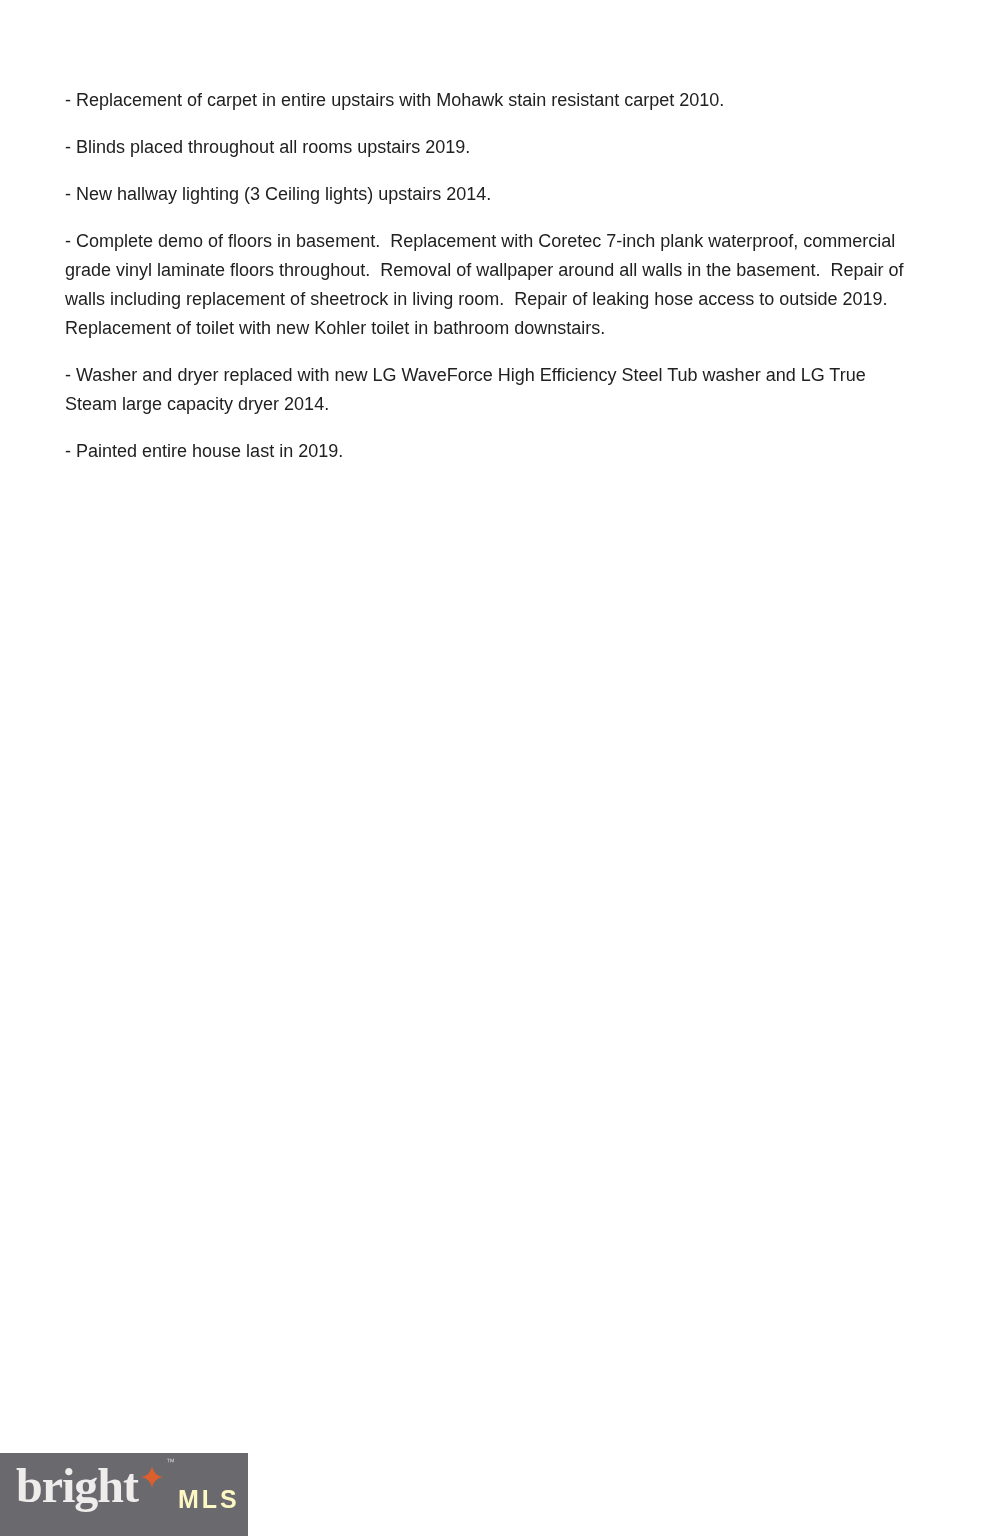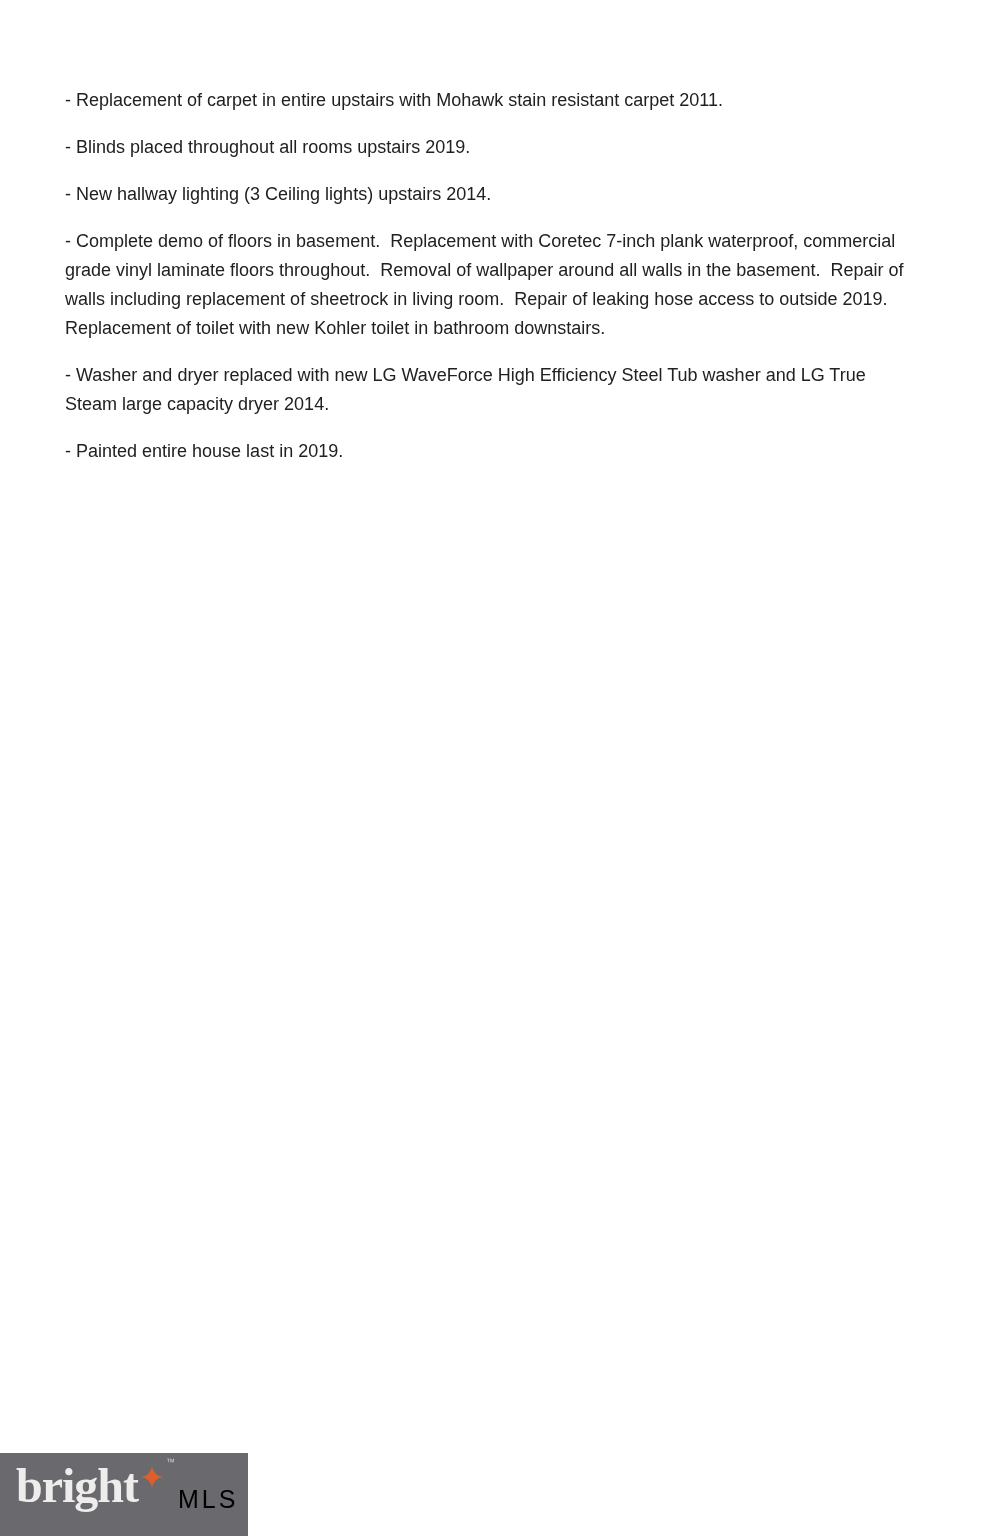--- a/index.html
+++ b/index.html
@@ -51,24 +51,24 @@
     font-size: 48px;
     line-height: 1;
     letter-spacing: -1px;
     color: #efedeb;
   }
   .mls-text {
     position: absolute;
     left: 178px;
     top: 32px;
     font-family: "Liberation Sans", sans-serif;
-    font-weight: 400;
+    font-weight: 700;
     font-size: 25px;
     letter-spacing: 3px;
-    color: #000000;
+    color: #fef9c3;
   }
   .star-icon {
     position: absolute;
     left: 141px;
     top: 13px;
     width: 22px;
     height: 22px;
   }
   .trademark {
     position: absolute;
@@ -78,21 +78,21 @@
     color: #cfcfd2;
     font-family: "Liberation Sans", sans-serif;
   }
 </style>
 </head>
 <body>
 
 <div class="page">
 
   <div class="text-content">
-    <p class="para">- Replacement of carpet in entire upstairs with Mohawk stain resistant carpet 2011.</p>
+    <p class="para">- Replacement of carpet in entire upstairs with Mohawk stain resistant carpet 2010.</p>
     <p class="para">- Blinds placed throughout all rooms upstairs 2019.</p>
     <p class="para">- New hallway lighting (3 Ceiling lights) upstairs 2014.</p>
     <p class="para">- Complete demo of floors in basement.  Replacement with Coretec 7-inch plank waterproof, commercial grade vinyl laminate floors throughout.  Removal of wallpaper around all walls in the basement.  Repair of walls including replacement of sheetrock in living room.  Repair of leaking hose access to outside 2019.  Replacement of toilet with new Kohler toilet in bathroom downstairs.</p>
     <p class="para">- Washer and dryer replaced with new LG WaveForce High Efficiency Steel Tub washer and LG True Steam large capacity dryer 2014.</p>
     <p class="para">- Painted entire house last in 2019.</p>
   </div>
 
   <div class="logo-box">
     <div class="logo-inner">
       <span class="brand-text">bright</span>

